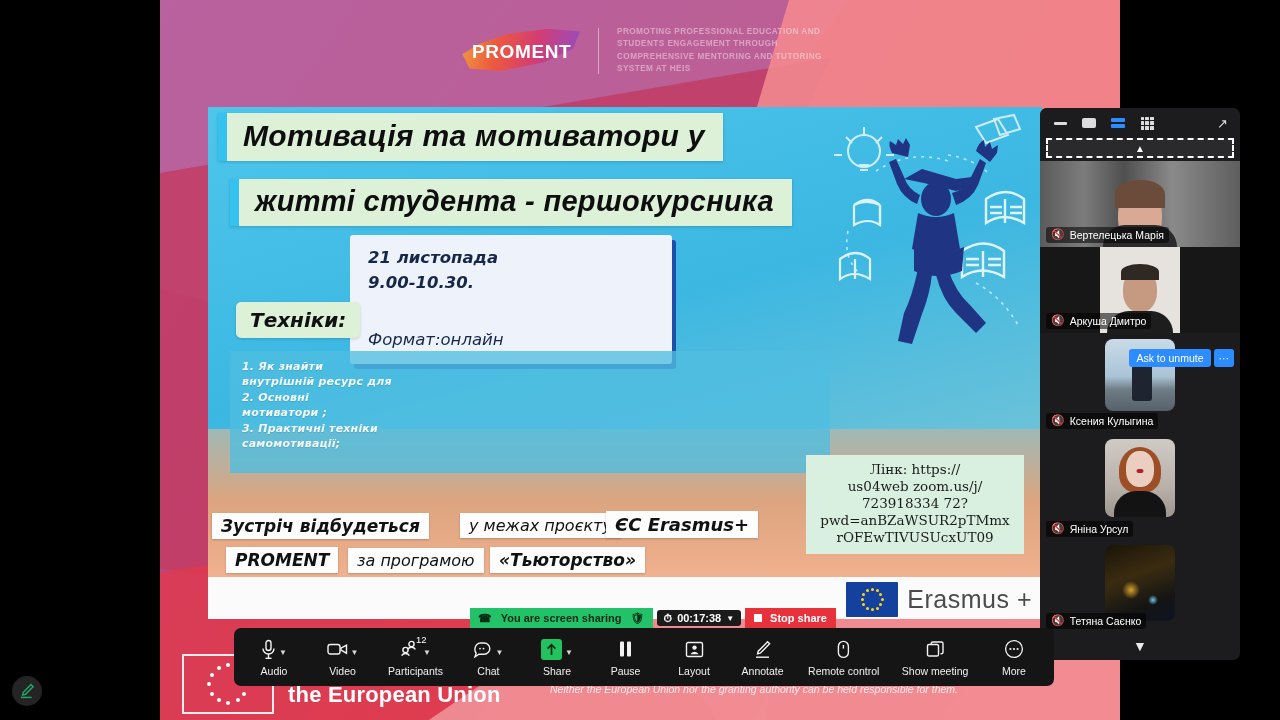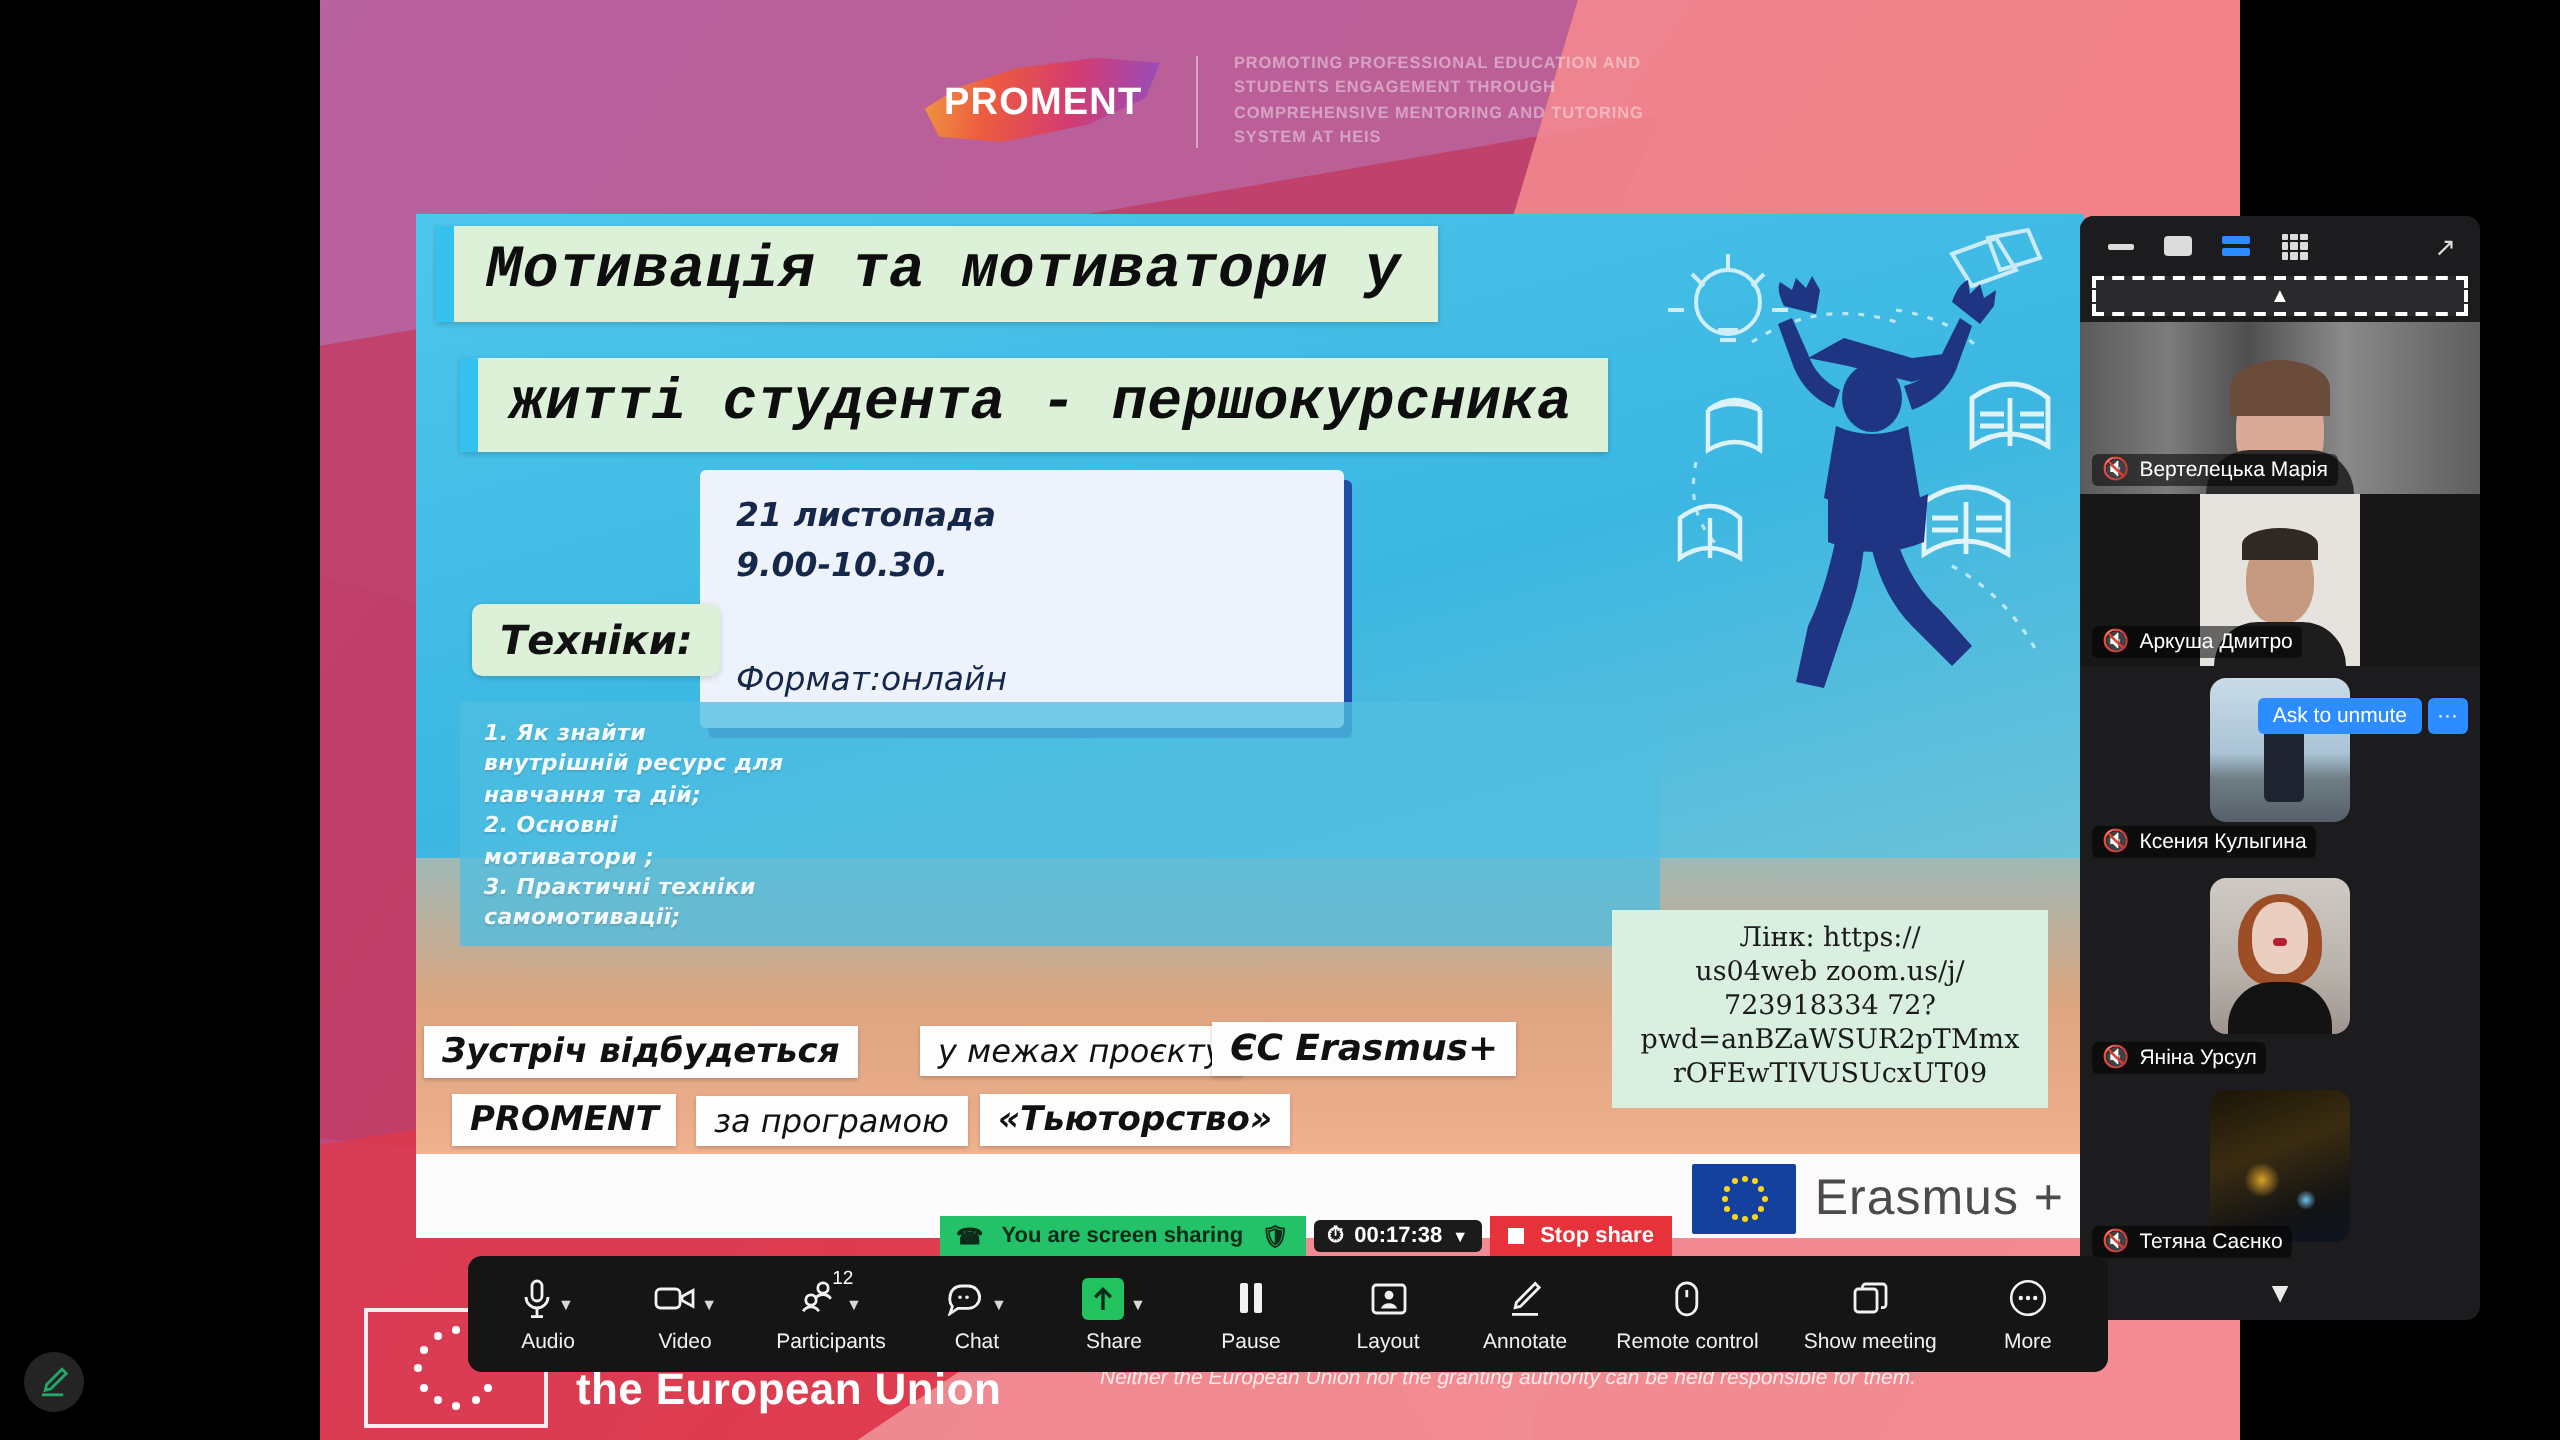--- a/index.html
+++ b/index.html
@@ -91,21 +91,21 @@
   .slide-white-strip {
     position:absolute; left:0; bottom:0; right:0; height:42px; background:#fbfbfb;
   }
 
   
   .title-bar {
     position:absolute; background:#ddf0d8;
     border-left:9px solid #36c2ee;
     padding:6px 18px 8px 16px;
     color:#0e0e0e; font-weight:bold; font-style:italic;
-    font-family:Liberation Mono, monospace;
+    font-family:Liberation Sans, sans-serif;
     white-space:nowrap; box-shadow:0 1px 3px rgba(0,0,0,.18);
   }
   .title-1 { left:10px; top:6px; font-size:30px; letter-spacing:.3px; }
   .title-2 { left:22px; top:72px; font-size:29px; letter-spacing:.3px; }
 
   .info-card {
     position:absolute; left:142px; top:128px; width:322px;
     background:#eef3fb; border-radius:3px;
     padding:10px 16px 12px 18px;
     box-shadow:4px 5px 0 0 #1e4fa8;
@@ -384,21 +384,20 @@
         <div class="info-line">21 листопада</div>
         <div class="info-line">9.00-10.30.</div>
         <div class="info-line thin">Формат:онлайн</div>
       </div>
 
       <div class="tech-chip">Техніки:</div>
 
       <div class="tech-list">
         <p>1. Як знайти</p>
         <p>внутрішній ресурс для</p>
-        <p>навчання та дій;</p>
         <p>2. Основні</p>
         <p>мотиватори ;</p>
         <p>3. Практичні техніки</p>
         <p>самомотивації;</p>
       </div>
 
       <div class="link-box">
         <div>Лінк: https://</div>
         <div>us04web zoom.us/j/</div>
         <div>723918334 72?</div>

